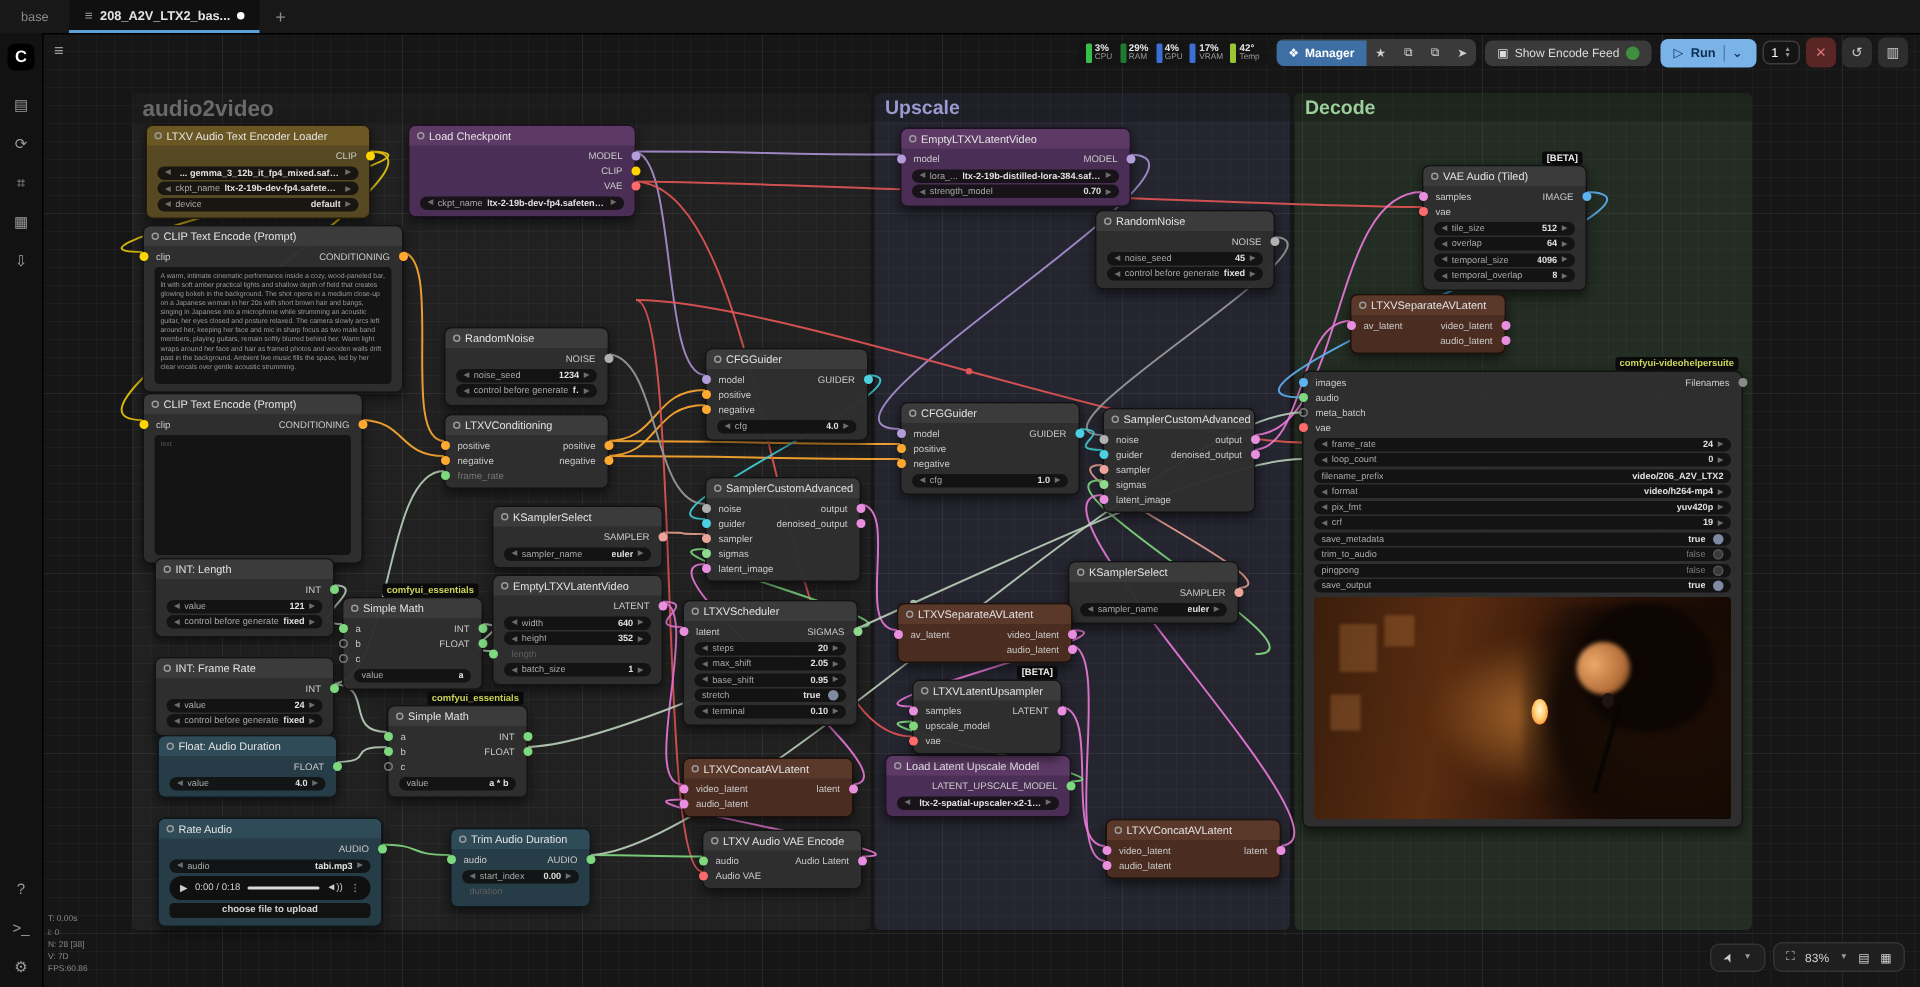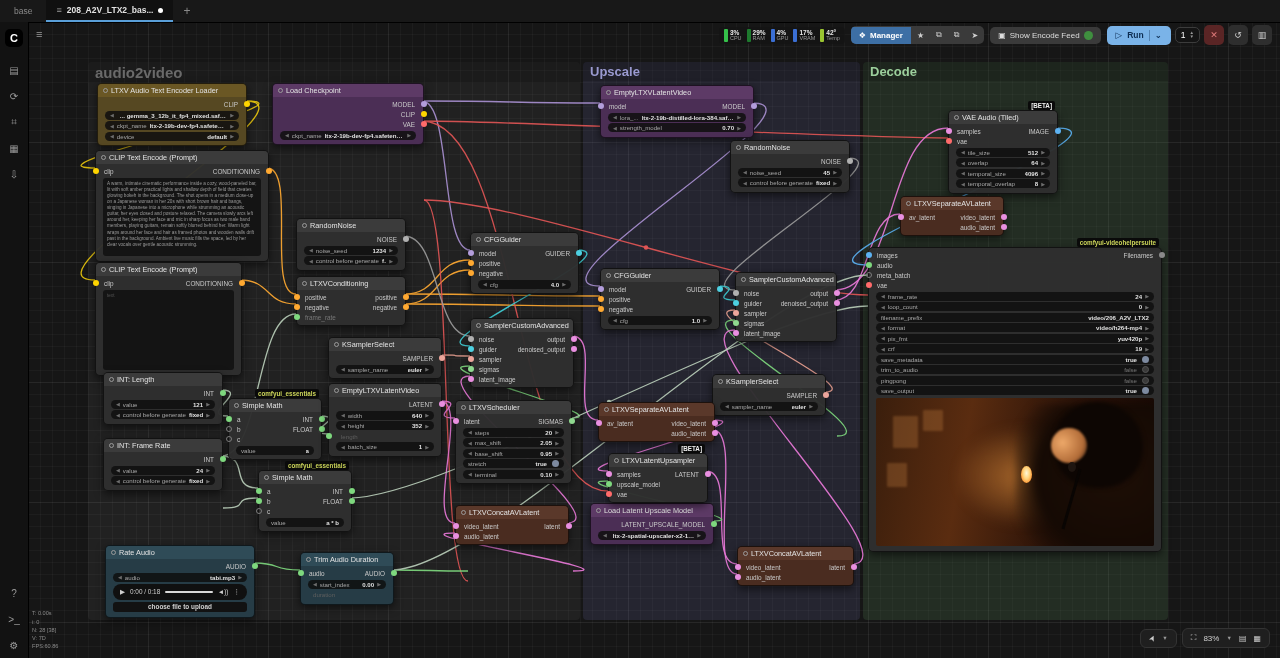--- a/index.html
+++ b/index.html
@@ -327,20 +327,39 @@
             <span class="warr">▶</span>
           </div>
           <div class="widget">
             <span class="warr">◀</span>
             <span class="wlab">control before generate</span>
             <span class="wval">fixed</span>
             <span class="warr">▶</span>
           </div>
         </div>
       </div>
+      <div class="node" style="left: 105px; top: 490px; width: 118px; background: rgb(38, 60, 70);">
+        <div class="nhead" style="background: rgb(47, 75, 87);">
+          <span class="ndot"></span>
+    <span>Float: Audio Duration</span>
+        </div>
+        <div class="nbody">
+          <div class="prow">
+            <span></span>
+            <span class="pout">FLOAT</span>
+            <span class="pdot r" style="background: rgb(126, 216, 126);"></span>
+          </div>
+          <div class="widget">
+            <span class="warr">◀</span>
+            <span class="wlab">value</span>
+            <span class="wval">4.0</span>
+            <span class="warr">▶</span>
+          </div>
+        </div>
+      </div>
       <div class="node" style="left: 258px; top: 470px; width: 92px;">
         <div class="npack">comfyui_essentials</div>
         <div class="nhead">
           <span class="ndot"></span>
     <span>Simple Math</span>
         </div>
         <div class="nbody">
           <div class="prow">
             <span class="pdot l" style="background: rgb(126, 216, 126);"></span>
             <span class="pin">a</span>
@@ -655,20 +674,38 @@
         <div class="nbody">
           <div class="prow">
             <span class="pdot l" style="background: rgb(233, 143, 224);"></span>
             <span class="pin">video_latent</span>
             <span class="pout">latent</span>
             <span class="pdot r" style="background: rgb(233, 143, 224);"></span>
           </div>
           <div class="prow">
             <span class="pdot l" style="background: rgb(233, 143, 224);"></span>
             <span class="pin">audio_latent</span>
+          </div>
+        </div>
+      </div>
+      <div class="node" style="left: 468px; top: 553px; width: 105px;">
+        <div class="nhead">
+          <span class="ndot"></span>
+    <span>LTXV Audio VAE Encode</span>
+        </div>
+        <div class="nbody">
+          <div class="prow">
+            <span class="pdot l" style="background: rgb(126, 216, 126);"></span>
+            <span class="pin">audio</span>
+            <span class="pout">Audio Latent</span>
+            <span class="pdot r" style="background: rgb(233, 143, 224);"></span>
+          </div>
+          <div class="prow">
+            <span class="pdot l" style="background: rgb(255, 107, 107);"></span>
+            <span class="pin">Audio VAE</span>
           </div>
         </div>
       </div>
       <div class="node" style="left: 600px; top: 85px; width: 152px; background: rgb(75, 46, 85);">
         <div class="nhead" style="background: rgb(93, 58, 102);">
           <span class="ndot"></span>
     <span>EmptyLTXVLatentVideo</span>
         </div>
         <div class="nbody">
           <div class="prow">

